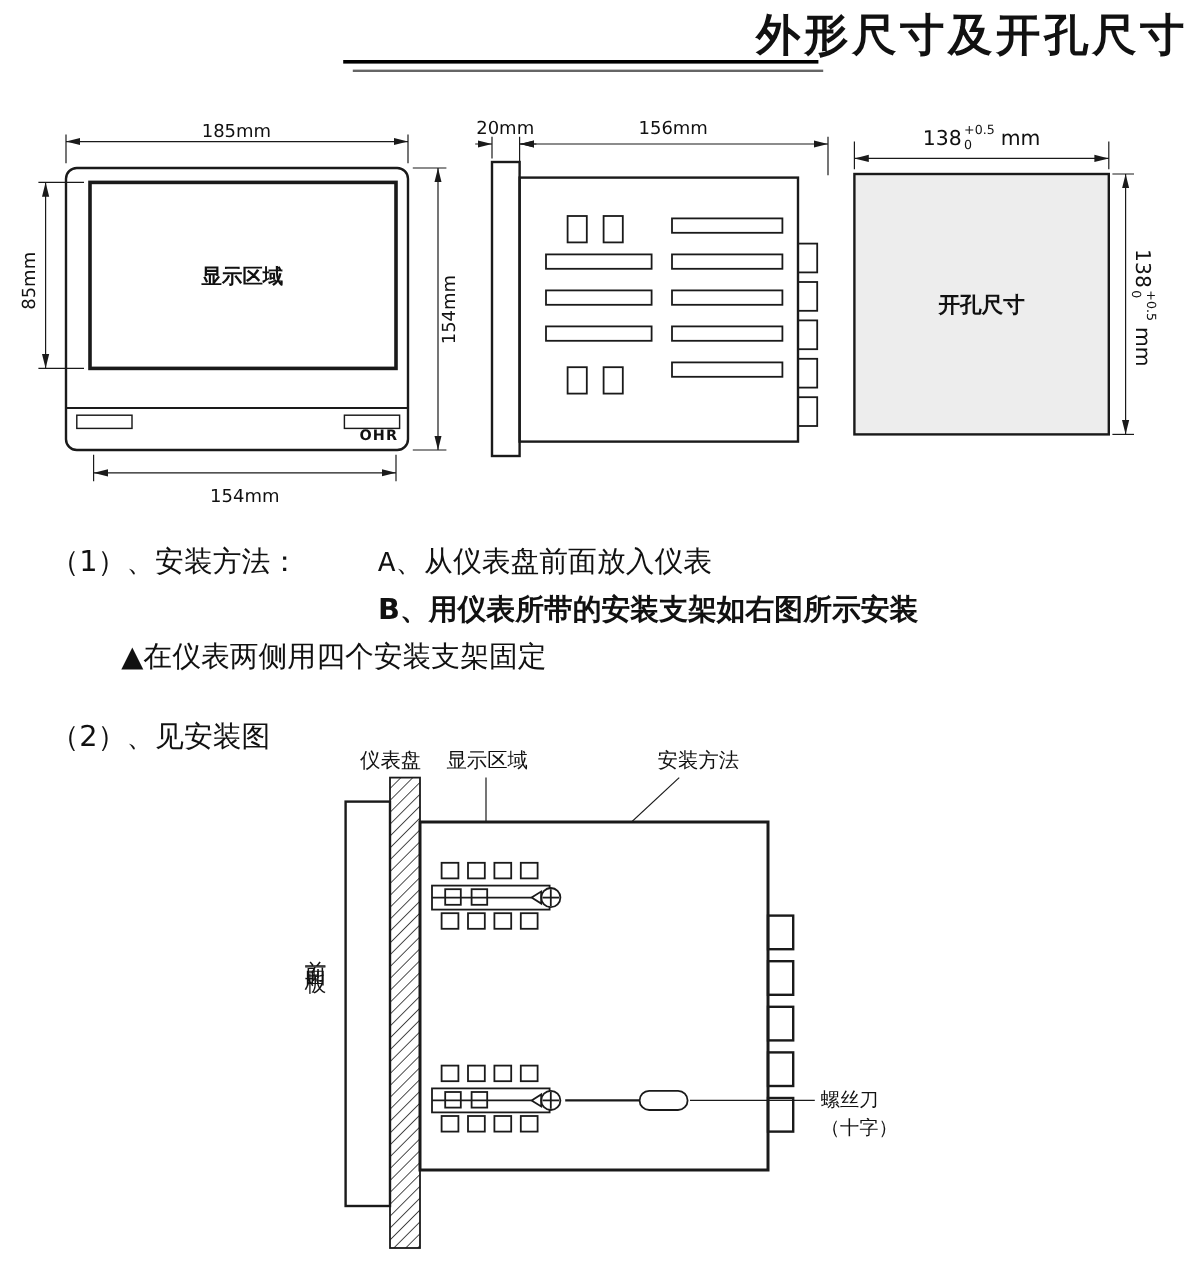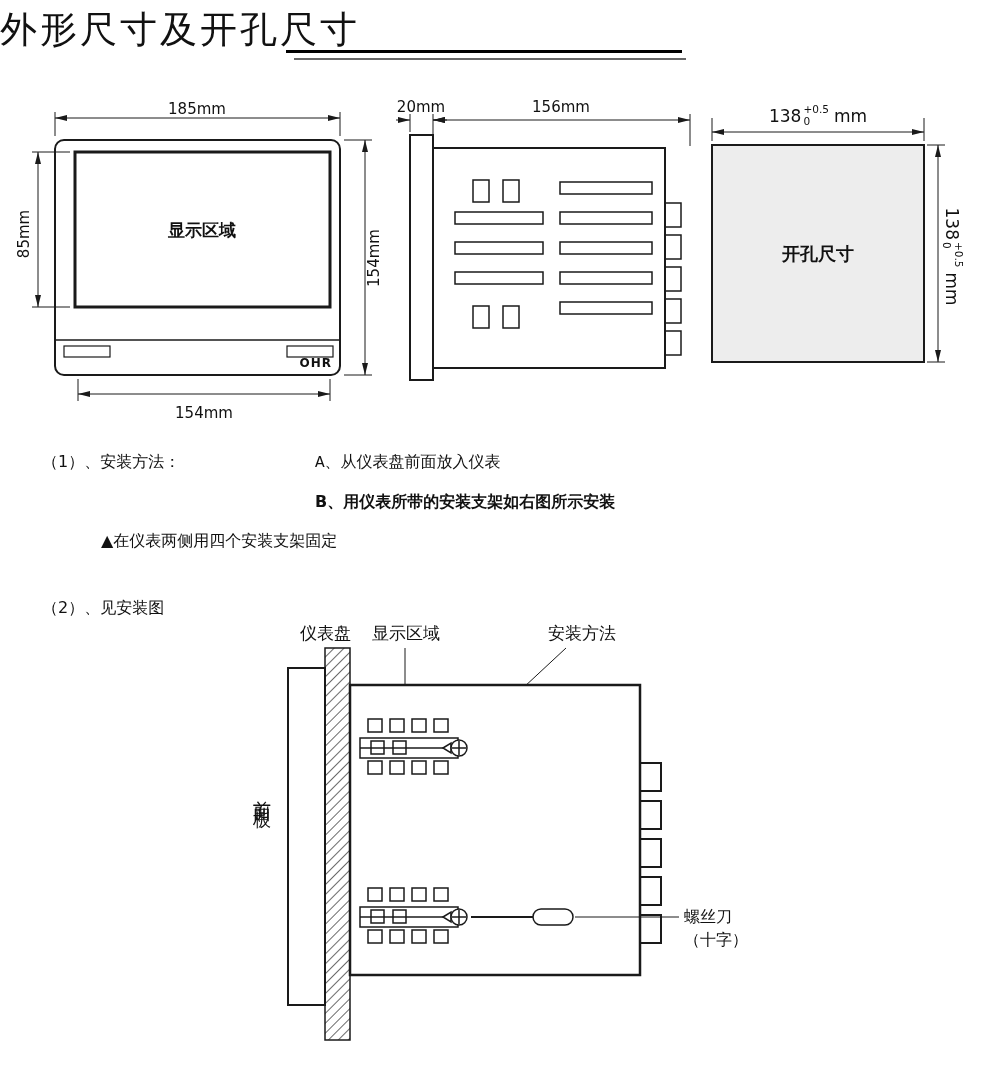--- a/index.html
+++ b/index.html
@@ -8,26 +8,26 @@
     width: 990px; height: 1067px;
     position: relative;
     background: #fff;
     color: #111;
     font-family: "DejaVu Sans", sans-serif;
     overflow: hidden;
   }
   .abs { position: absolute; }
   .title {
     position: absolute; left: 0; top: 5px; width: 990px;
-    text-align: left; font-size: 37px; font-weight: normal;
+    text-align: right; font-size: 37px; font-weight: bold;
     letter-spacing: 3px; white-space: nowrap;
   }
   .underline1 { position: absolute; left: 286px; top: 50px; width: 396px; height: 3px; background: #000; }
   .underline2 { position: absolute; left: 294px; top: 58px; width: 392px; height: 2px; background: #666; }
-  .instr { position: absolute; font-size: 16px; white-space: nowrap; }
+  .instr { position: absolute; font-size: 24px; white-space: nowrap; }
   .lbl { position: absolute; font-size: 17px; white-space: nowrap; }
   .vertical-lbl {
     position: absolute; font-size: 18px;
     writing-mode: vertical-rl; letter-spacing: 5px; white-space: nowrap;
   }
   .tol-label {
     position: absolute; display: flex; align-items: center; justify-content: center;
     font-size: 17px; white-space: nowrap;
   }
   .tol-stack { display: inline-flex; flex-direction: column; font-size: 10.5px; line-height: 1.1; margin: 0 2px; text-align: left; }

